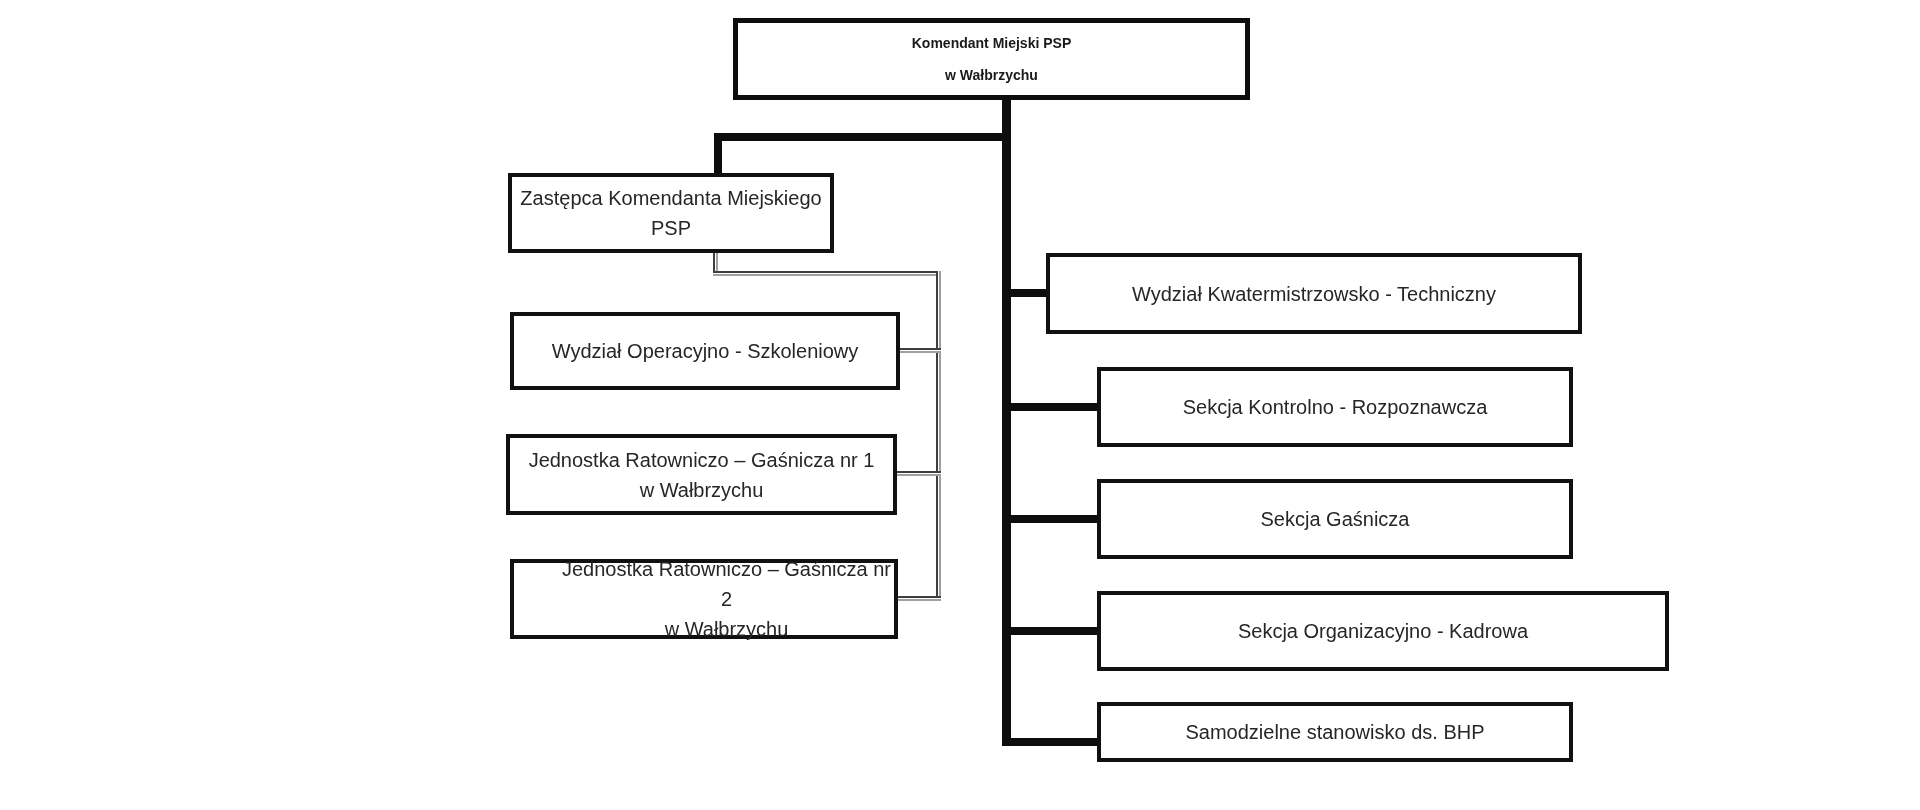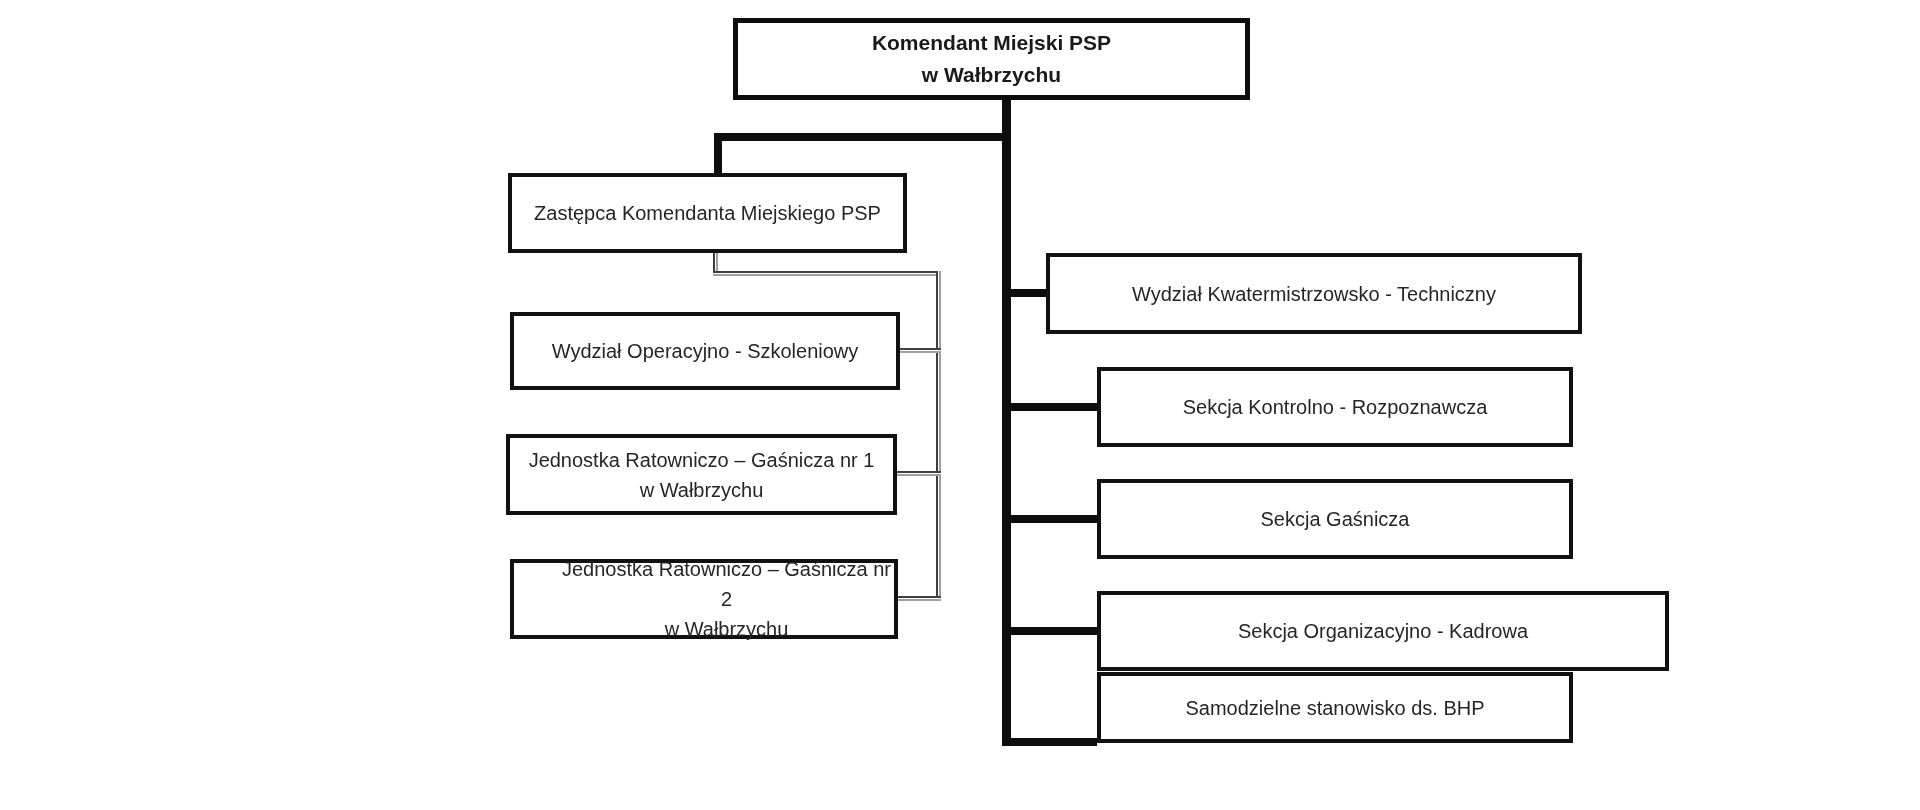--- a/index.html
+++ b/index.html
@@ -26,21 +26,21 @@
     text-align: center;
     color: #262626;
     font-size: 20px;
     line-height: 30px;
     white-space: pre-line;
     z-index: 2;
   }
   .node.root {
     border: 5px solid #0d0d0d;
     font-weight: bold;
-    font-size: 21px;
+    font-size: 14px;
     line-height: 32px;
     color: #1a1a1a;
   }
   .conn {
     position: absolute;
     background: #0d0d0d;
     z-index: 1;
   }
   
   .thin-h {
@@ -51,29 +51,29 @@
   }
   .thin-v {
     position: absolute;
     width: 5px;
     background: linear-gradient(to right, #3f3f3f 0px, #3f3f3f 2px, #ffffff 2px, #ffffff 3px, #a0a0a0 3px, #a0a0a0 5px);
     z-index: 1;
   }
 
   
   #node-root        { left: 733px;  top: 18px;  width: 517px; height: 82px; }
-  #node-deputy      { left: 508px;  top: 173px; width: 399px; height: 80px; }
+  #node-deputy      { left: 508px;  top: 173px; width: 326px; height: 80px; }
   #node-ops         { left: 510px;  top: 312px; width: 390px; height: 78px; }
   #node-jrg1        { left: 506px;  top: 434px; width: 391px; height: 81px; }
   #node-jrg2        { left: 510px;  top: 559px; width: 388px; height: 80px; padding-left: 45px; }
   #node-kwater      { left: 1046px; top: 253px; width: 536px; height: 81px; }
   #node-kontrolno   { left: 1097px; top: 367px; width: 476px; height: 80px; }
   #node-finanse     { left: 1097px; top: 479px; width: 476px; height: 80px; }
   #node-kadry       { left: 1097px; top: 591px; width: 572px; height: 80px; }
-  #node-bhp         { left: 1097px; top: 672px; width: 476px; height: 71px; }
+  #node-bhp         { left: 1097px; top: 702px; width: 476px; height: 60px; }
 
   #conn-main-v      { left: 1002px; top: 100px; width: 9px;   height: 646px; }
   #conn-deputy-h    { left: 714px;  top: 133px; width: 297px; height: 8px; }
   #conn-deputy-v    { left: 714px;  top: 133px; width: 8px;   height: 44px; }
   #conn-stub-1      { left: 1002px; top: 289px; width: 95px;  height: 8px; }
   #conn-stub-2      { left: 1002px; top: 403px; width: 95px;  height: 8px; }
   #conn-stub-3      { left: 1002px; top: 515px; width: 95px;  height: 8px; }
   #conn-stub-4      { left: 1002px; top: 627px; width: 95px;  height: 8px; }
   #conn-stub-5      { left: 1002px; top: 738px; width: 95px;  height: 8px; }
 

